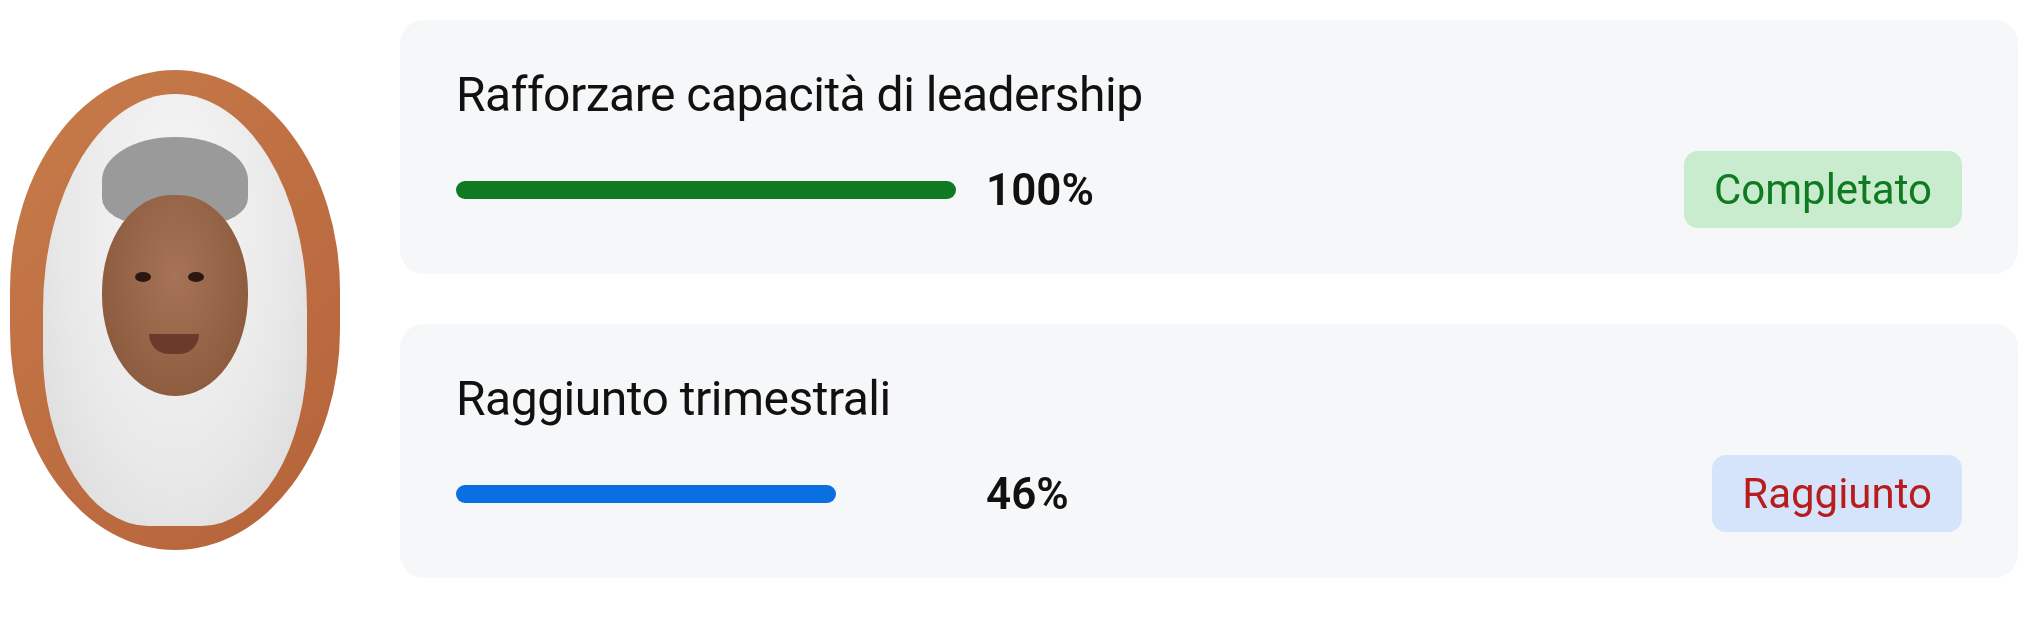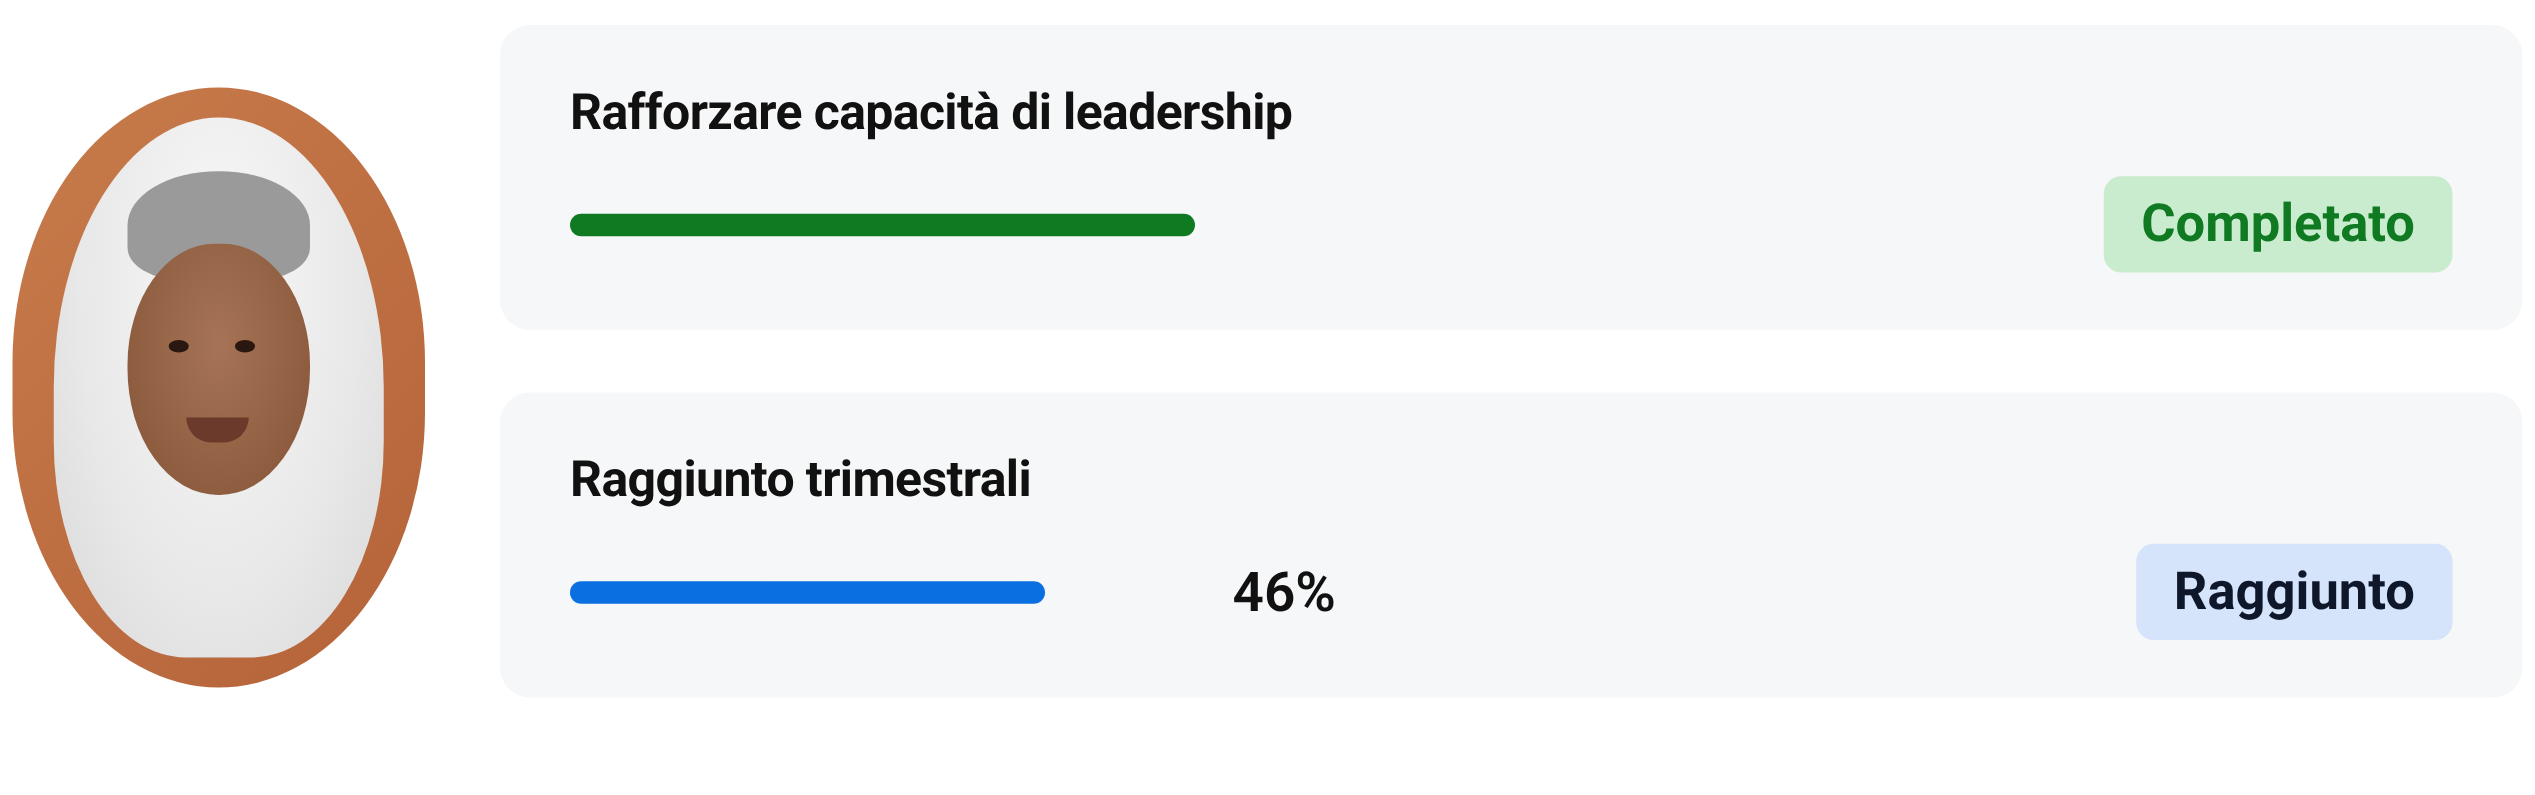--- a/index.html
+++ b/index.html
@@ -93,22 +93,22 @@
     }
     .goal-card {
       background: #f6f7f8;
       border-radius: 24px;
       padding: 46px 56px 46px 56px;
       display: flex;
       flex-direction: column;
       gap: 28px;
     }
     .goal-title {
-      font-size: 40px;
-      font-weight: 700;
+      font-size: 48px;
+      font-weight: 400;
       color: #111111;
       letter-spacing: -0.5px;
     }
     .goal-row {
       display: flex;
       align-items: center;
       gap: 30px;
     }
     .progress-track {
       position: relative;
@@ -127,21 +127,21 @@
     .progress-percent {
       font-size: 44px;
       font-weight: 600;
       color: #111111;
     }
     .spacer {
       flex: 1;
     }
     .status-badge {
       font-size: 42px;
-      font-weight: 700;
+      font-weight: 400;
       padding: 14px 30px;
       border-radius: 14px;
       white-space: nowrap;
     }
   </style>
 </head>
 <body>
 
 <div class="avatar-container">
   <div class="avatar">
@@ -157,30 +157,31 @@
 </div>
 
 <div class="cards">
 
   <div class="goal-card">
     <div class="goal-title">Rafforzare capacità di leadership</div>
     <div class="goal-row">
       <div class="progress-track">
         <div class="progress-fill" style="width:100%;background:#0f7a21;"></div>
       </div>
+      <div class="progress-percent">100%</div>
       <div class="spacer"></div>
       <div class="status-badge" style="color:#0f7a21;background:#c9ecce;">Completato</div>
     </div>
   </div>
 
   <div class="goal-card">
     <div class="goal-title">Raggiunto trimestrali</div>
     <div class="goal-row">
       <div class="progress-track">
         <div class="progress-fill" style="width:76%;background:#0a6fe0;"></div>
       </div>
       <div class="progress-percent">46%</div>
       <div class="spacer"></div>
-      <div class="status-badge" style="color:#0f172a;background:#d5e4fb;">Raggiunto</div>
+      <div class="status-badge" style="color:#b91c1c;background:#d5e4fb;">Raggiunto</div>
     </div>
   </div>
 
 </div>
 
 </body></html>

